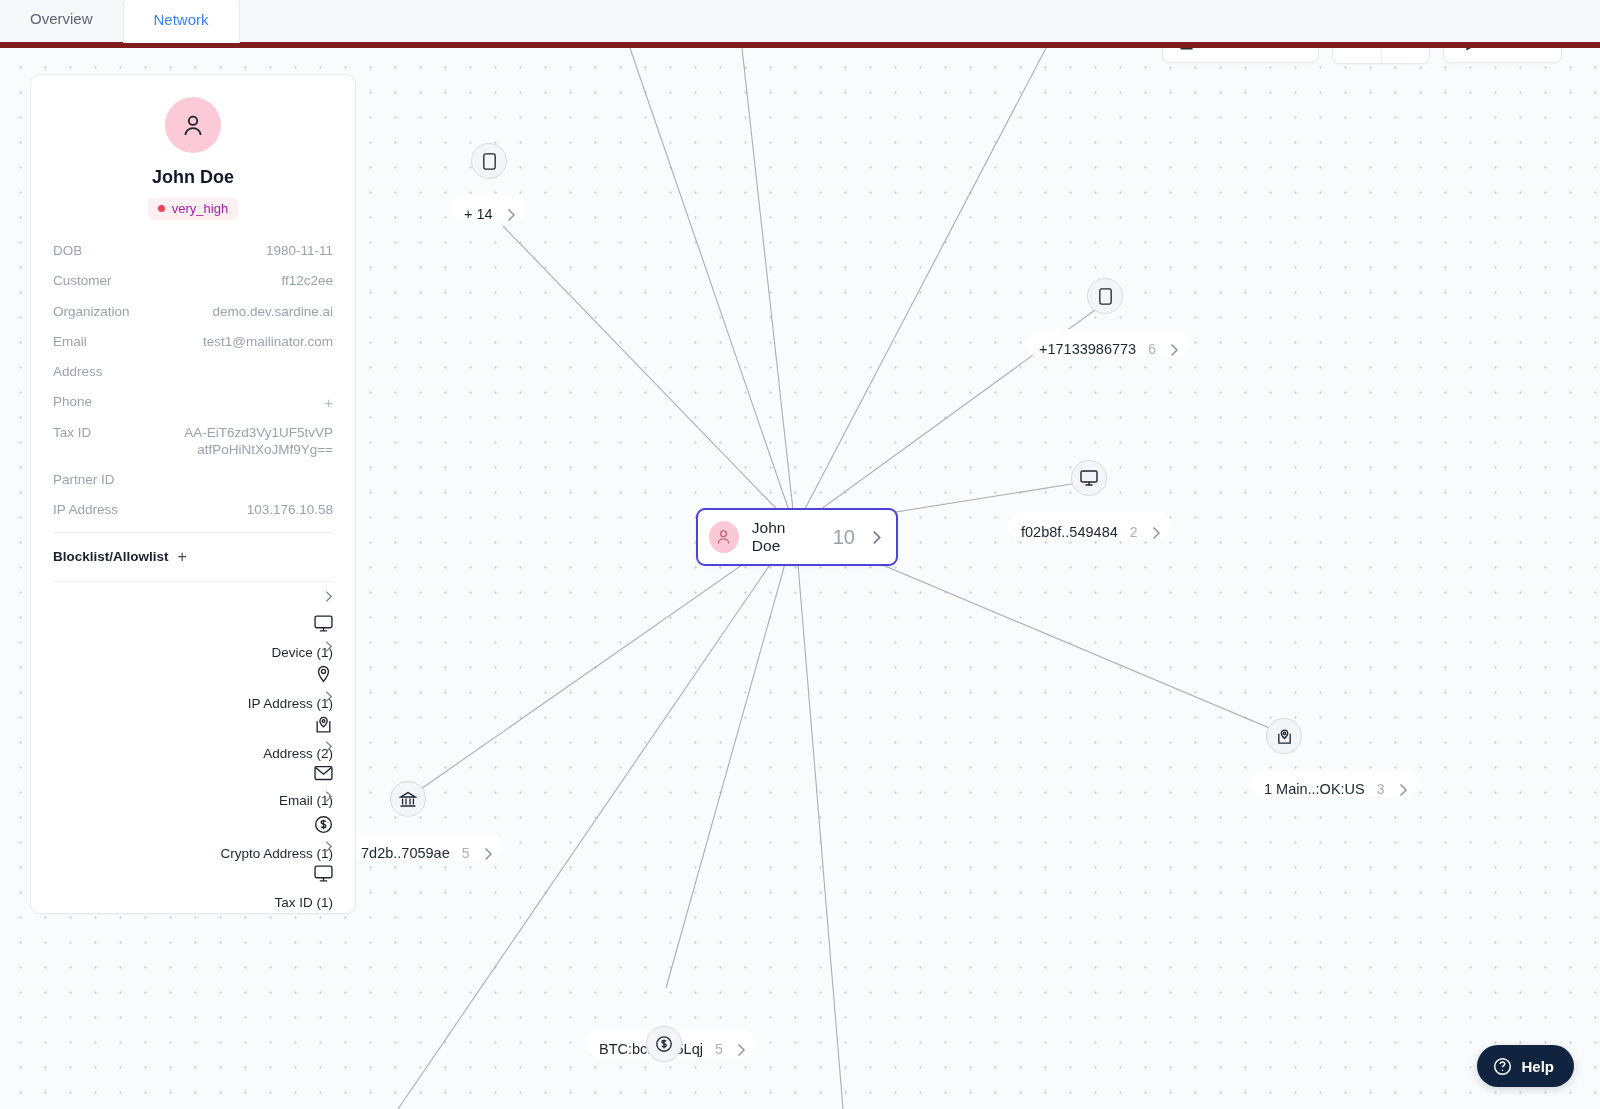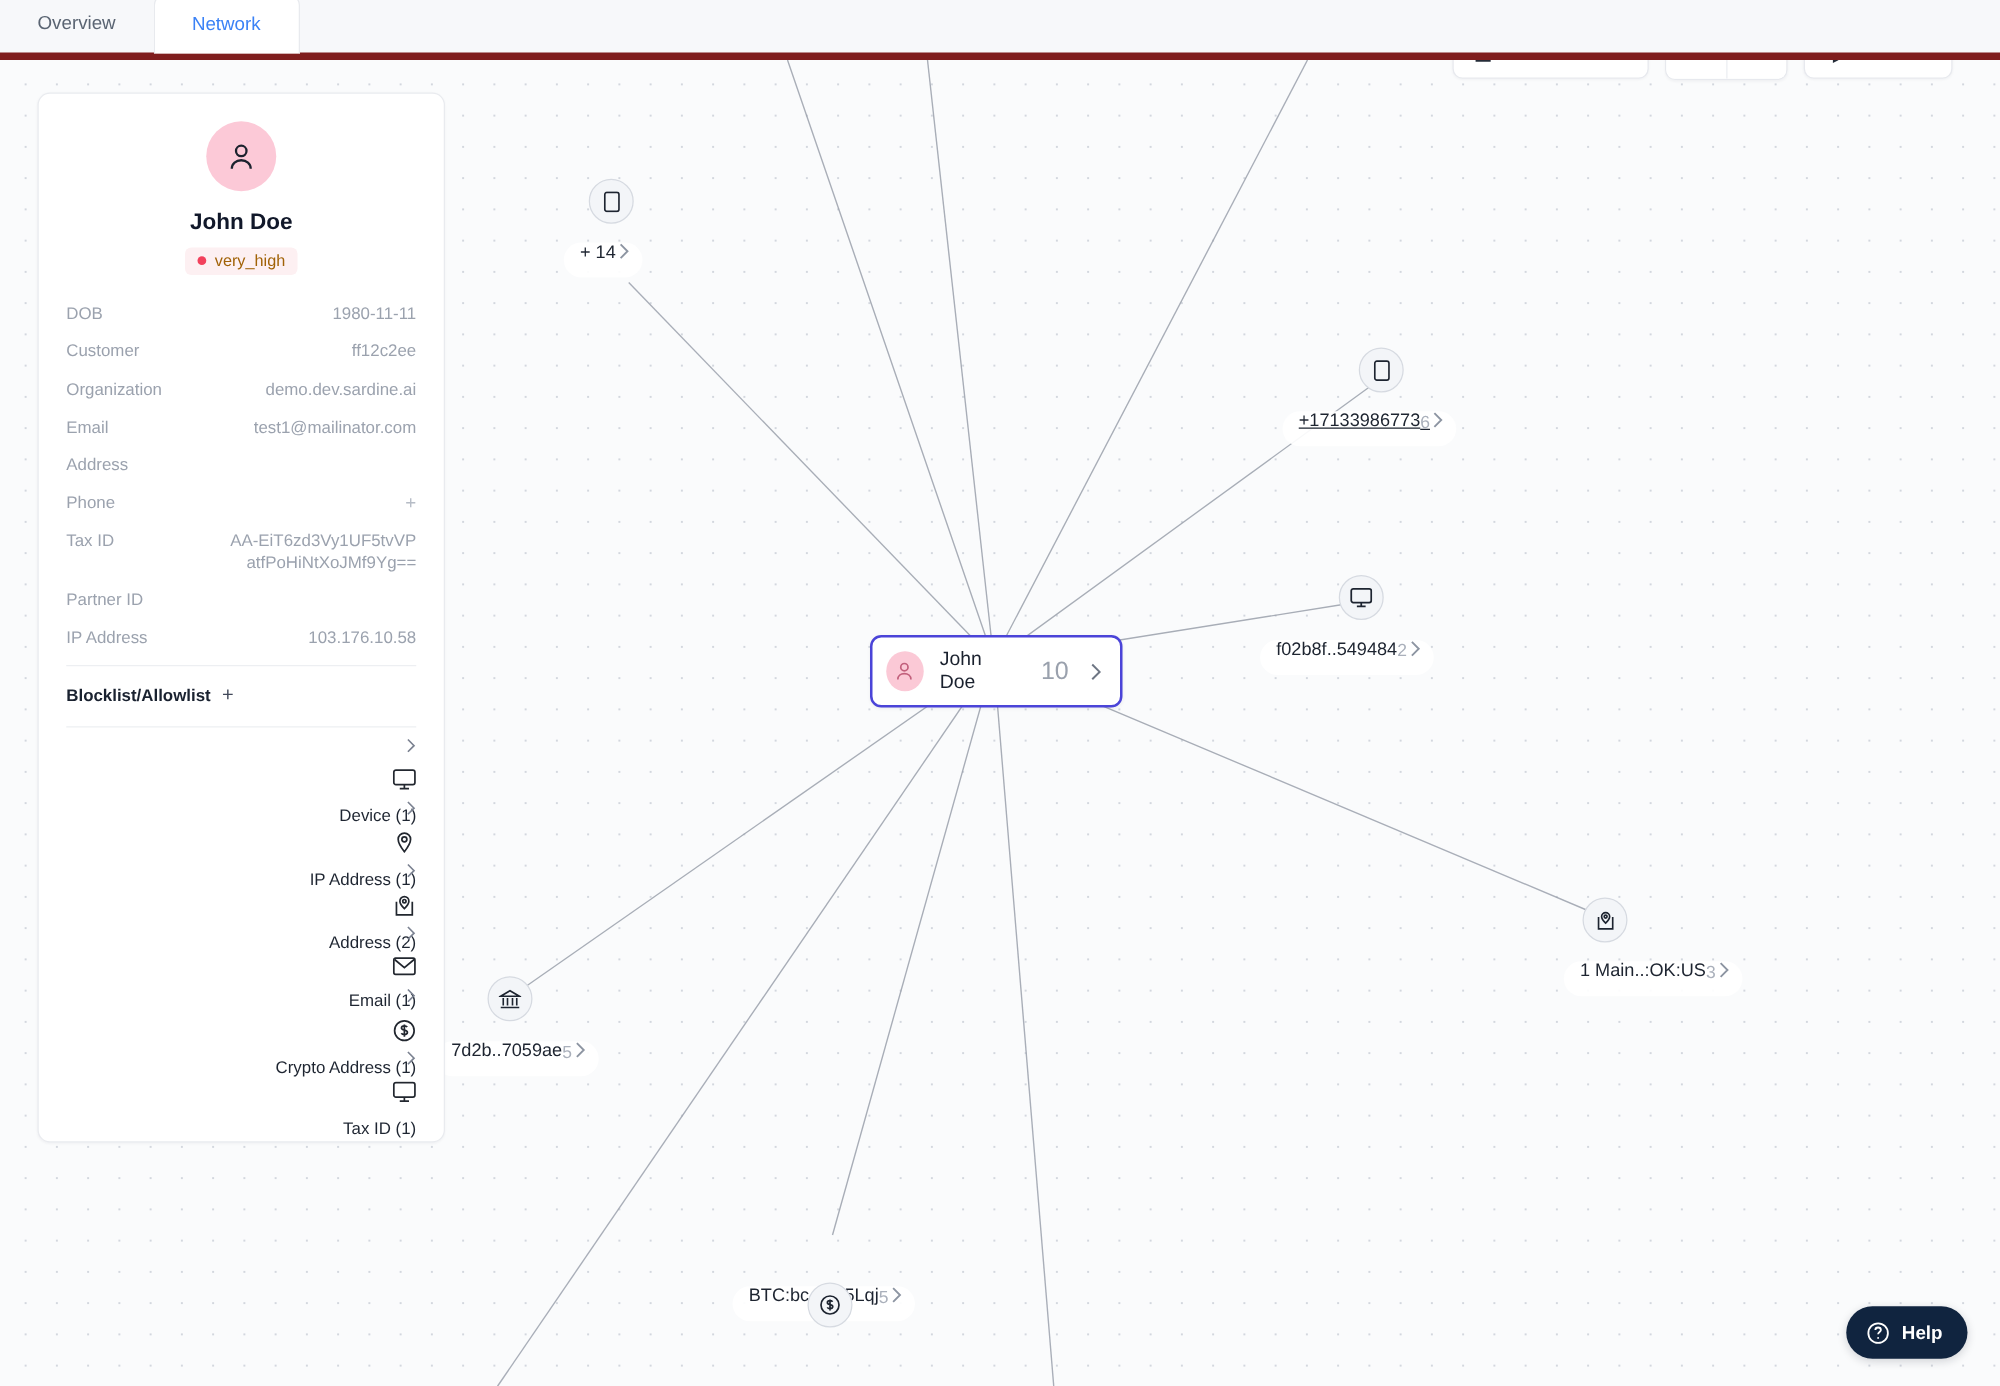--- a/index.html
+++ b/index.html
@@ -66,21 +66,21 @@
   }
   .profile-name {
     text-align: center; font-size: 18px; font-weight: 700;
     color: #11182a; margin-top: 14px;
   }
   .risk-pill {
     margin: 10px auto 0; width: fit-content;
     background: #fdf0f2; border-radius: 5px;
     padding: 3px 10px 4px;
     display: flex; align-items: center; gap: 7px;
-    font-size: 13px; color: #a16207; font-weight: 500;
+    font-size: 13px; color: #a21caf; font-weight: 500;
   }
   .risk-dot { width: 7px; height: 7px; border-radius: 50%; background: #f2415c; }
 
   .kv-list { margin: 22px 22px 0; }
   .kv {
     display: flex; justify-content: space-between; align-items: flex-start;
     gap: 12px; margin-bottom: 13px; font-size: 13.5px; line-height: 1.28;
   }
   .kv .k { color: #9ba2ae; white-space: nowrap; }
   .kv .v { color: #9ba2ae; text-align: right; word-break: break-all; }
@@ -131,21 +131,21 @@
   .node-circle {
     position: absolute; width: 36px; height: 36px; border-radius: 50%;
     background: #f3f5f8; border: 1px solid #d6dae1;
     display: flex; align-items: center; justify-content: center;
     z-index: 12; cursor: pointer;
   }
   .node-pill {
     position: absolute; z-index: 11;
     background: rgba(255,255,255,.92); border-radius: 14px;
     height: 28px; padding: 0 10px 0 13px;
-    display: flex; align-items: flex-start; gap: 0;
+    display: flex; align-items: flex-end; gap: 12px;
     font-size: 14.5px; color: #1d2430; cursor: pointer; white-space: nowrap;
   }
   .node-pill .cnt { color: #aab0bb; font-size: 14px; }
   .node-pill .chev { color: #8d95a2; display: flex; align-items: center; margin-left: 2px; }
 
   .center-node {
     position: absolute; z-index: 20;
     background: #ffffff; border: 2px solid #4b44d8; border-radius: 9px;
     height: 58px; padding: 0 14px 0 11px;
     display: flex; align-items: center; gap: 13px; cursor: pointer;
@@ -245,21 +245,21 @@
 
   <div class="node-pill" style="left:451px; top:146px;">
     <span>+ 14</span>
     <span class="chev">
       <svg width="9" height="14" viewBox="0 0 9 14" fill="none" stroke="currentColor" stroke-width="1.5">
           <path d="M1.5 1.5L7 7l-5.5 5.5"></path>
         </svg>
     </span>
   </div>
 
-  <div class="node-pill" style="left:1026px; top:281px;text-decoration:underline;">
+  <div class="node-pill" style="left:1026px; top:281px;">
     <span>+17133986773</span>
     <span class="cnt">6</span>
     <span class="chev">
       <svg width="9" height="14" viewBox="0 0 9 14" fill="none" stroke="currentColor" stroke-width="1.5">
           <path d="M1.5 1.5L7 7l-5.5 5.5"></path>
         </svg>
     </span>
   </div>
 
   <div class="node-pill" style="left:1008px; top:464px;">

